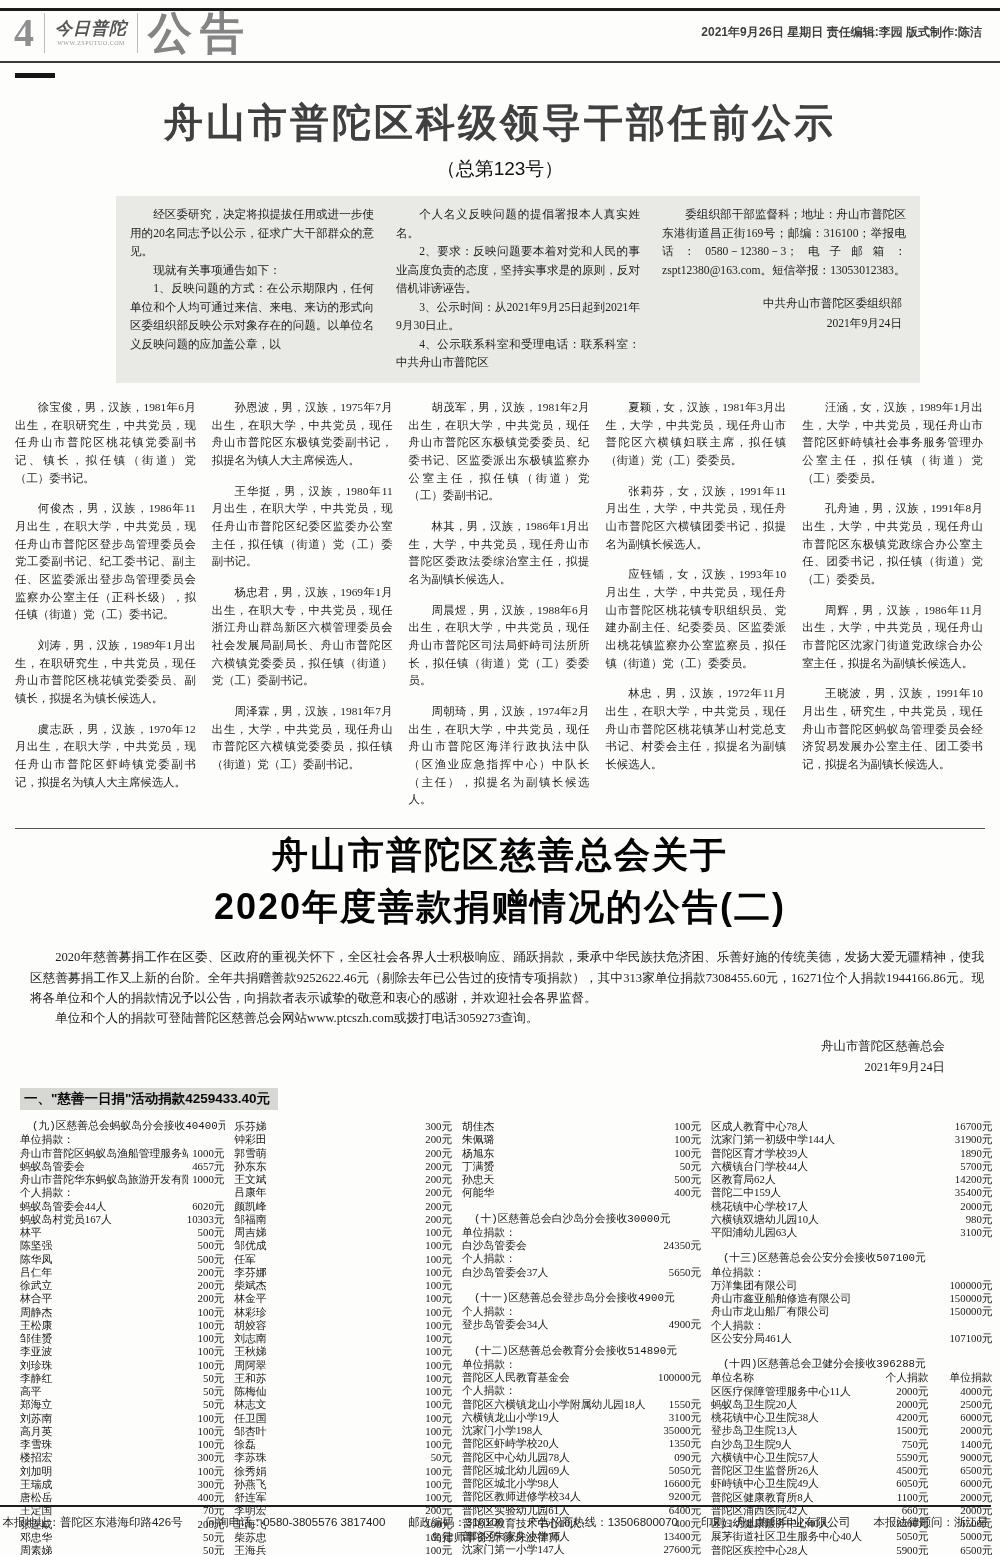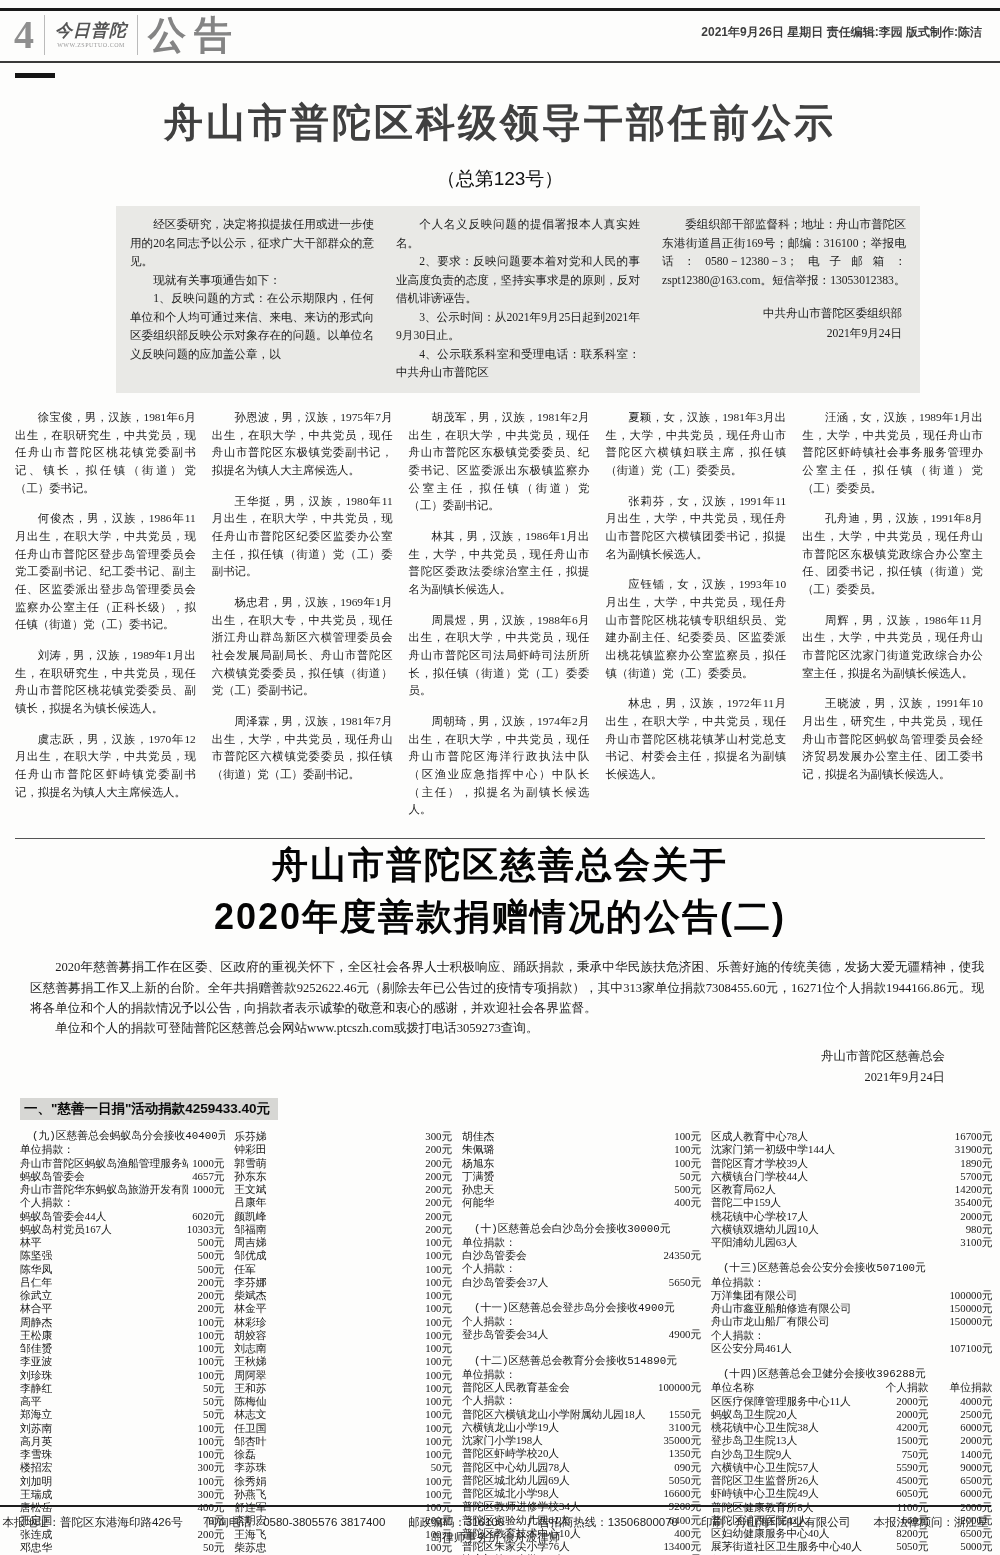--- a/index.html
+++ b/index.html
@@ -12,27 +12,27 @@
   .masthead {
     display:flex; align-items:flex-end; justify-content:space-between;
     padding:4px 18px 6px 14px; border-bottom:2px solid #3a3a3a; height:52px;
   }
   .mh-left { display:flex; align-items:center; gap:10px; }
   .page-num { font-size:40px; color:#8f8f8f; font-weight:bold; line-height:1; font-family:"Liberation Serif",serif; }
   .mh-div { width:1px; height:40px; background:#bbb; }
   .logo-block { text-align:center; line-height:1; }
   .logo-script { font-size:17px; color:#555; font-style:italic; font-weight:bold; letter-spacing:1px; }
   .logo-url { font-size:6px; color:#999; letter-spacing:.5px; margin-top:3px; }
-  .section-name { font-size:38px; color:#848484; font-weight:bold; letter-spacing:8px; line-height:1; font-family:"Liberation Sans",sans-serif; }
+  .section-name { font-size:44px; color:#848484; font-weight:bold; letter-spacing:8px; line-height:1; font-family:"Liberation Sans",sans-serif; }
   .mh-right { font-size:12px; color:#3e3e3e; font-weight:bold; font-family:"Liberation Sans",sans-serif; padding-bottom:14px; }
   
   .corner-dash { width:40px; height:5px; background:#151515; margin:10px 0 0 15px; }
   .a1-title { text-align:center; font-family:"Liberation Sans",sans-serif; font-weight:bold;
     font-size:39px; letter-spacing:3px; margin-top:18px; color:#404040; }
-  .a1-sub { text-align:center; font-size:19px; margin-top:16px; color:#111; font-family:"Liberation Sans",sans-serif; }
+  .a1-sub { text-align:center; font-size:19px; margin-top:6px; color:#111; font-family:"Liberation Sans",sans-serif; }
   .notice-box { background:#e9e9e6; margin:14px 80px 0 116px; padding:10px 14px 10px 14px;
     display:flex; gap:22px; }
   .notice-col { flex:1; font-size:11.6px; line-height:1.6; text-align:justify; }
   .notice-col p { text-indent:2em; }
   .notice-sign { text-align:right; margin-top:14px; font-size:11.6px; line-height:1.7; padding-right:4px; }
   .bios { display:grid; grid-template-columns:repeat(5,1fr); gap:16px; padding:16px 17px 0 15px; }
   .bio-col { font-size:11.4px; line-height:1.55; text-align:justify; }
   .bio-col p { text-indent:2em; margin-bottom:13px; }
   .article-sep { border-top:1px solid #555; margin:6px 15px 0 15px; }
   

